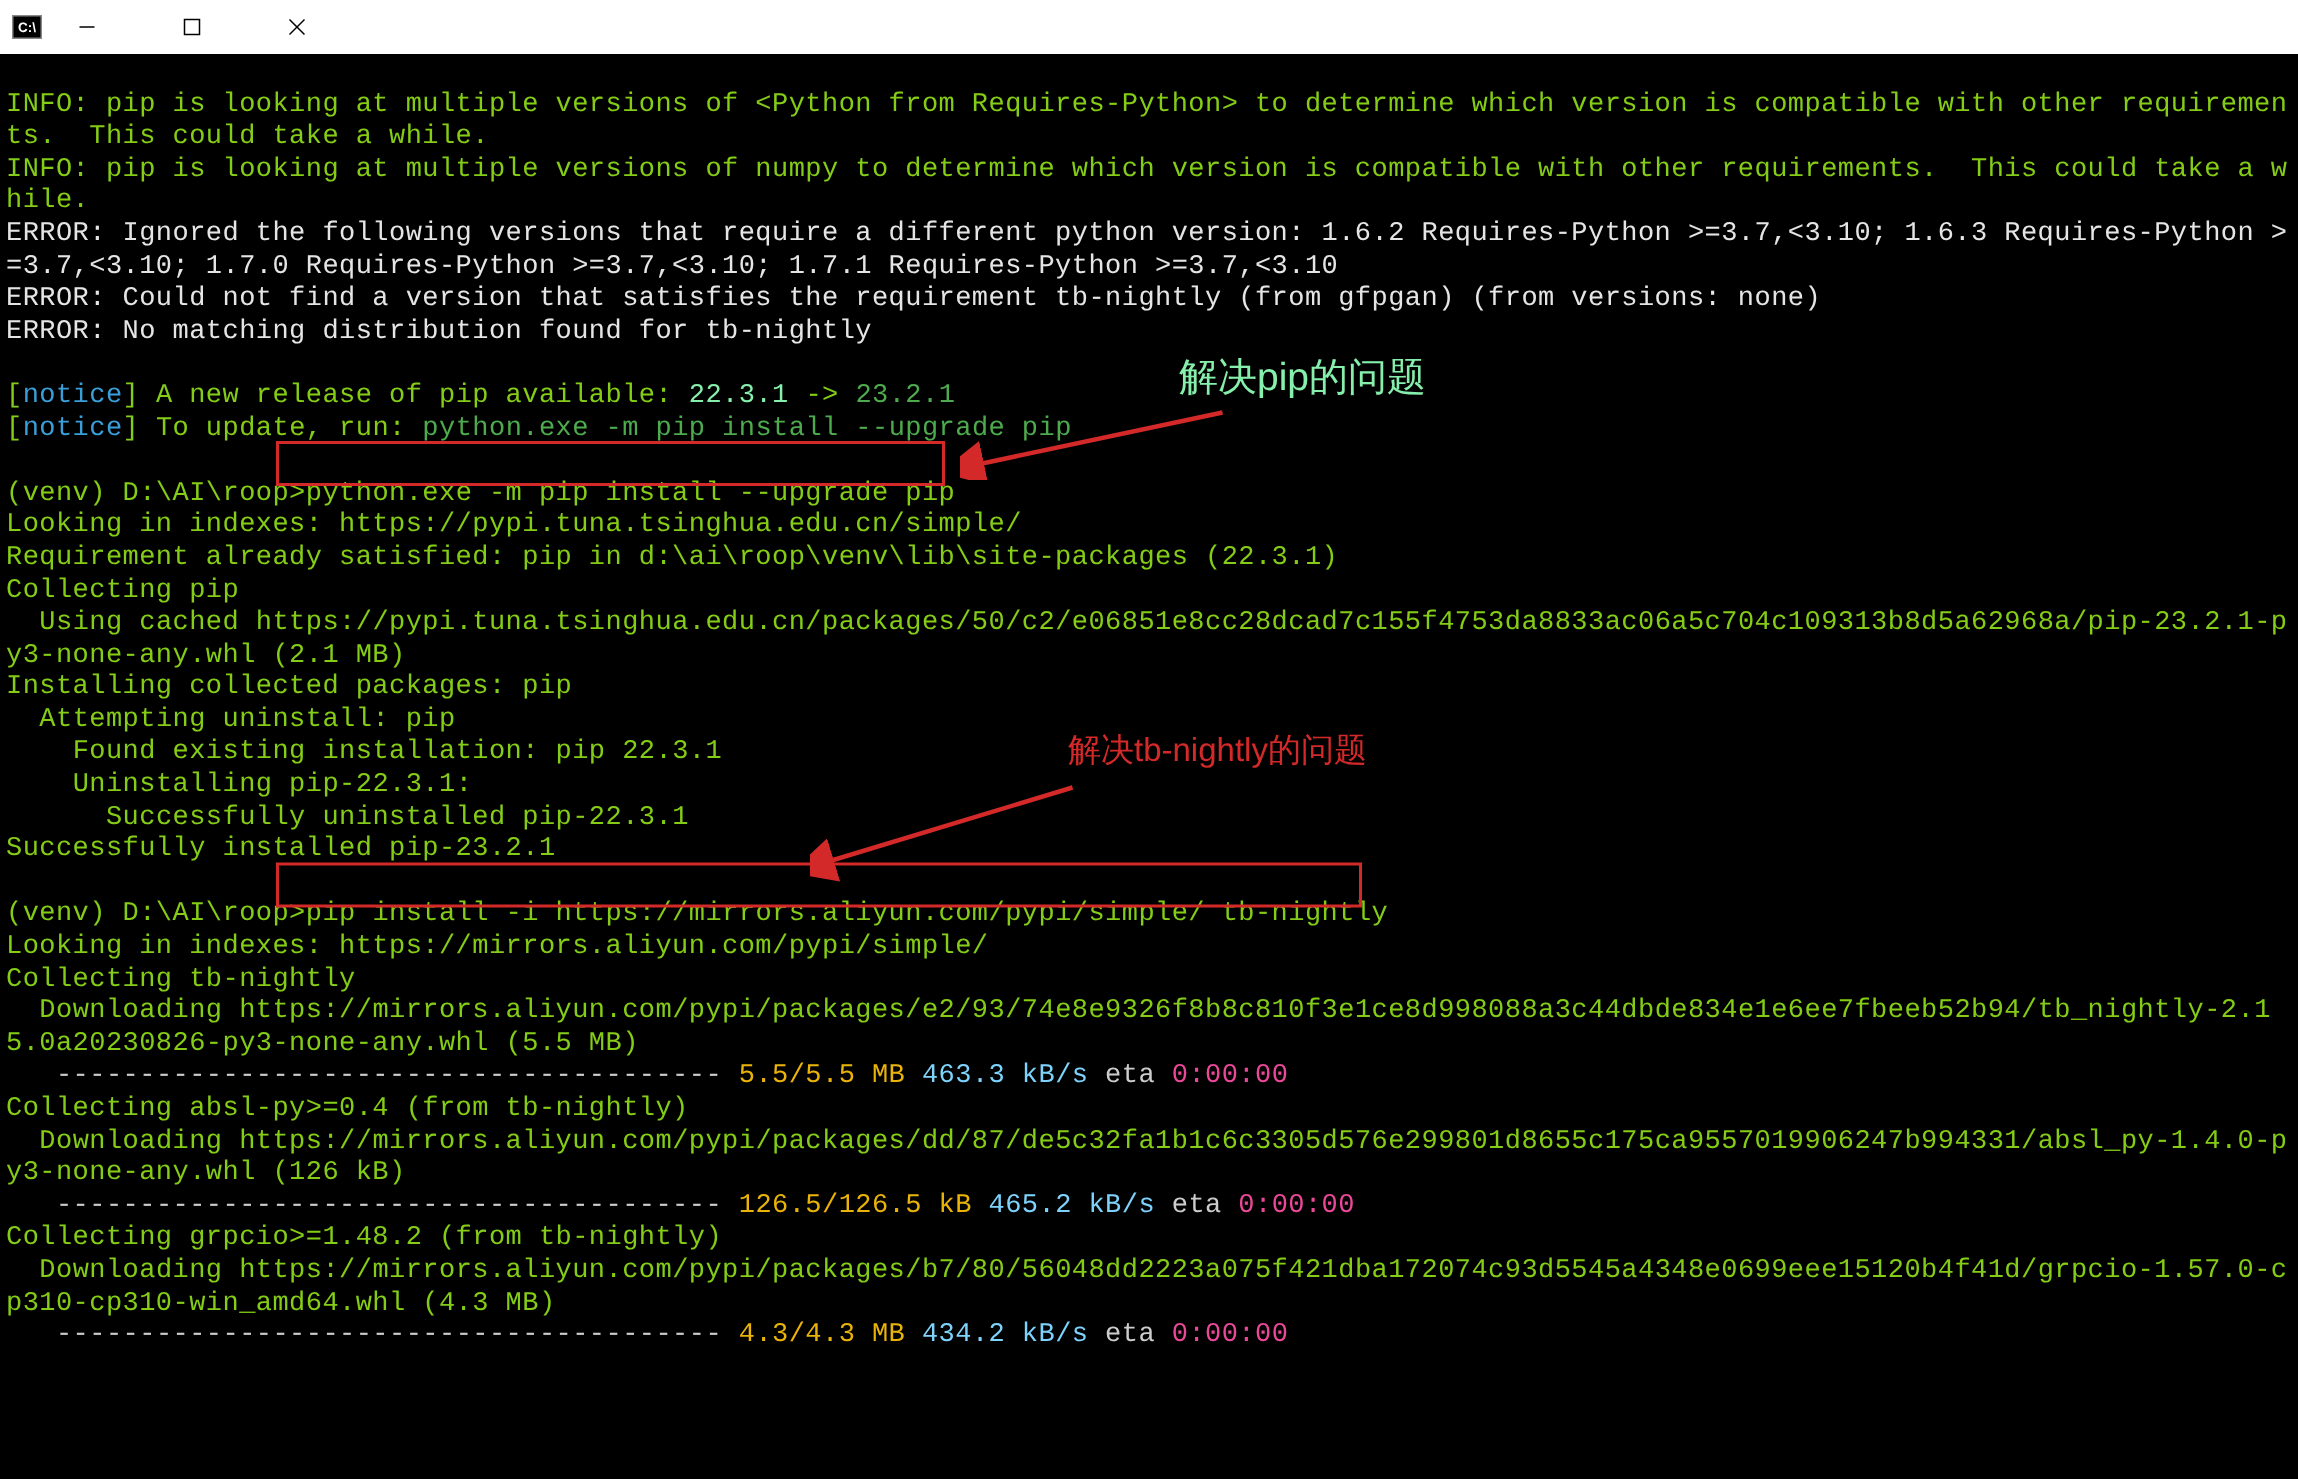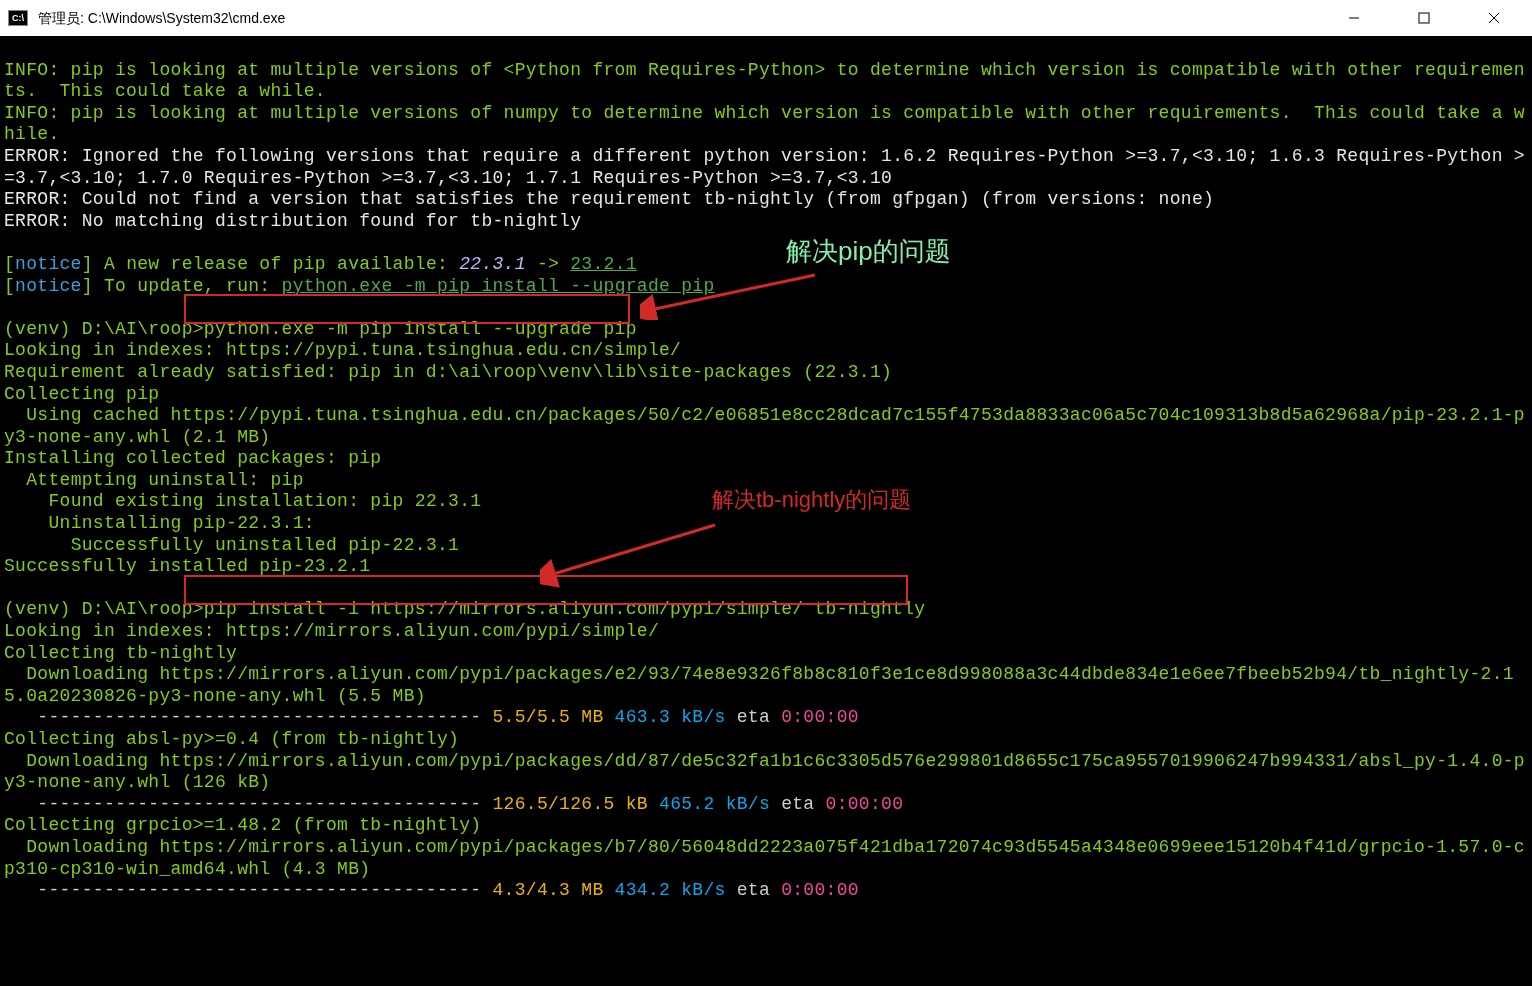--- a/index.html
+++ b/index.html
@@ -62,27 +62,27 @@
     .terminal {
       padding: 2px 4px;
       white-space: pre-wrap;
       word-break: break-all;
       position: relative;
       letter-spacing: 0.3px;
     }
     .white { color: #84cc16; }
     .red { color: #e5e5e5; }
     .cyan { color: #3a9ed8; }
-    .darkred { color: #c4b5fd; font-style: italic; }
-    .green { color: #4daa4d; text-decoration: underline; }
+    .darkred { color: #86efac; }
+    .green { color: #4daa4d; }
     .progressline {
       color: #ccc;
     }
     .prog-mb { color: #eab308; }
-    .prog-speed { color: #0ea5e9; }
+    .prog-speed { color: #7dd3fc; }
     .prog-eta { color: #ec4899; }
     .redbox1 {
       position: absolute;
       border: 2px solid #d42929;
       top: 294px;
       left: 184px;
       width: 446px;
       height: 30px;
       pointer-events: none;
     }
@@ -124,21 +124,20 @@
       top: 520px;
       left: 540px;
       pointer-events: none;
     }
   </style>
 </head>
 <body>
 
 <div class="titlebar">
   <span class="titlebar-icon">C:\</span>
-  <span class="title-text">管理员: C:\Windows\System32\cmd.exe</span>
   <div class="window-controls">
     <div class="win-btn">
       <svg width="12" height="12" viewBox="0 0 12 12">
           <line x1="1" y1="6" x2="11" y2="6" stroke="#000" stroke-width="1"></line>
         </svg>
     </div>
     <div class="win-btn">
       <svg width="12" height="12" viewBox="0 0 12 12">
           <rect x="1" y="1" width="10" height="10" stroke="#000" stroke-width="1" fill="none"></rect>
         </svg>

